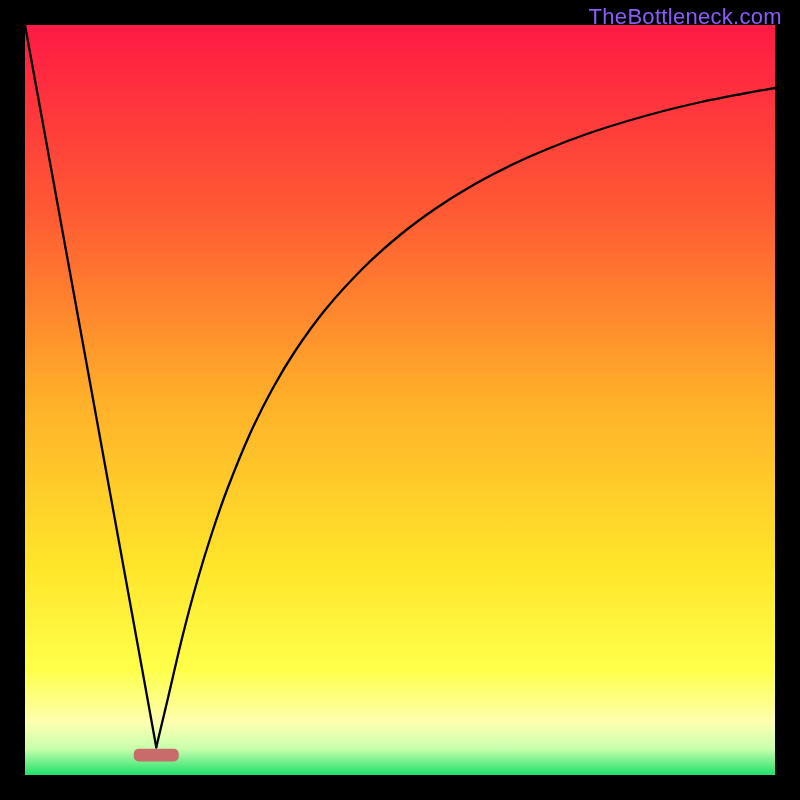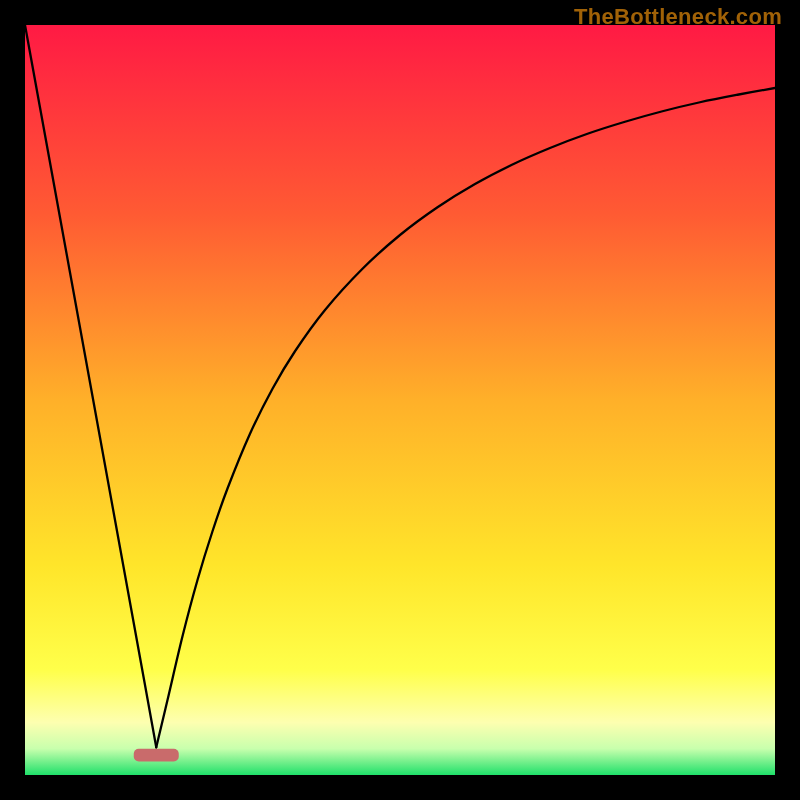--- a/index.html
+++ b/index.html
@@ -24,24 +24,24 @@
     top: 25px;
     left: 25px;
     width: 750px;
     height: 750px;
     overflow: hidden;
   }
   .watermark {
     position: absolute;
     top: 4px;
     right: 18px;
-    color: #a16207;
+    color: #8b5cf6;
     font-size: 22px;
     letter-spacing: 0.3px;
-    font-weight: 700;
+    font-weight: 400;
   }
   svg { display: block; }
 </style>
 </head>
 <body>
 
 <div class="frame">
 
   <div class="plot-area">
     <svg id="chart-svg" width="750" height="750" viewBox="0 0 750 750">

